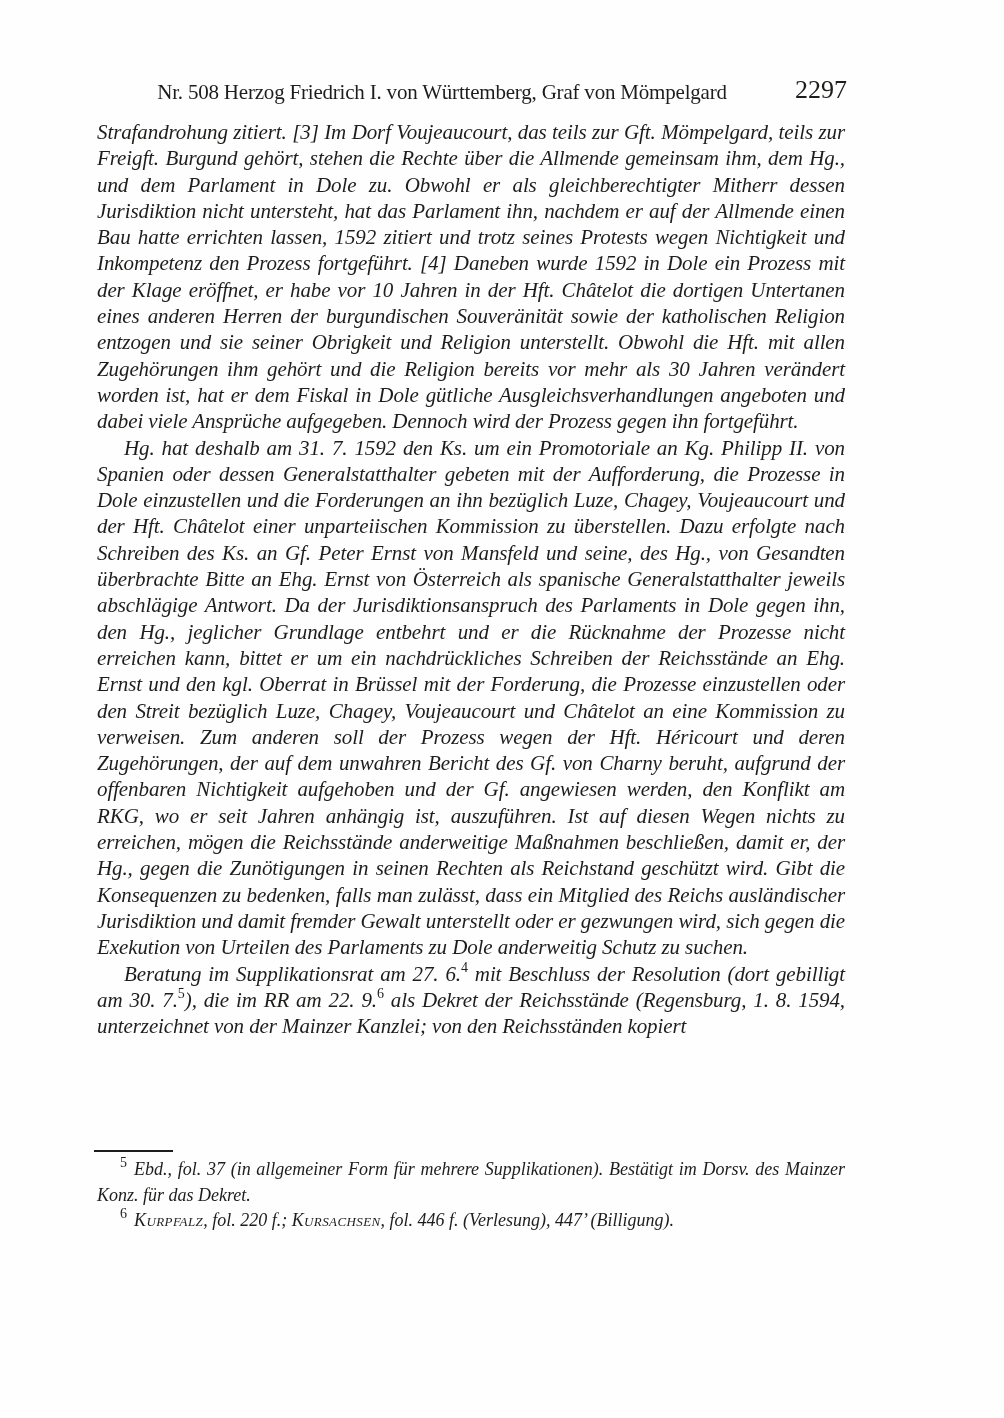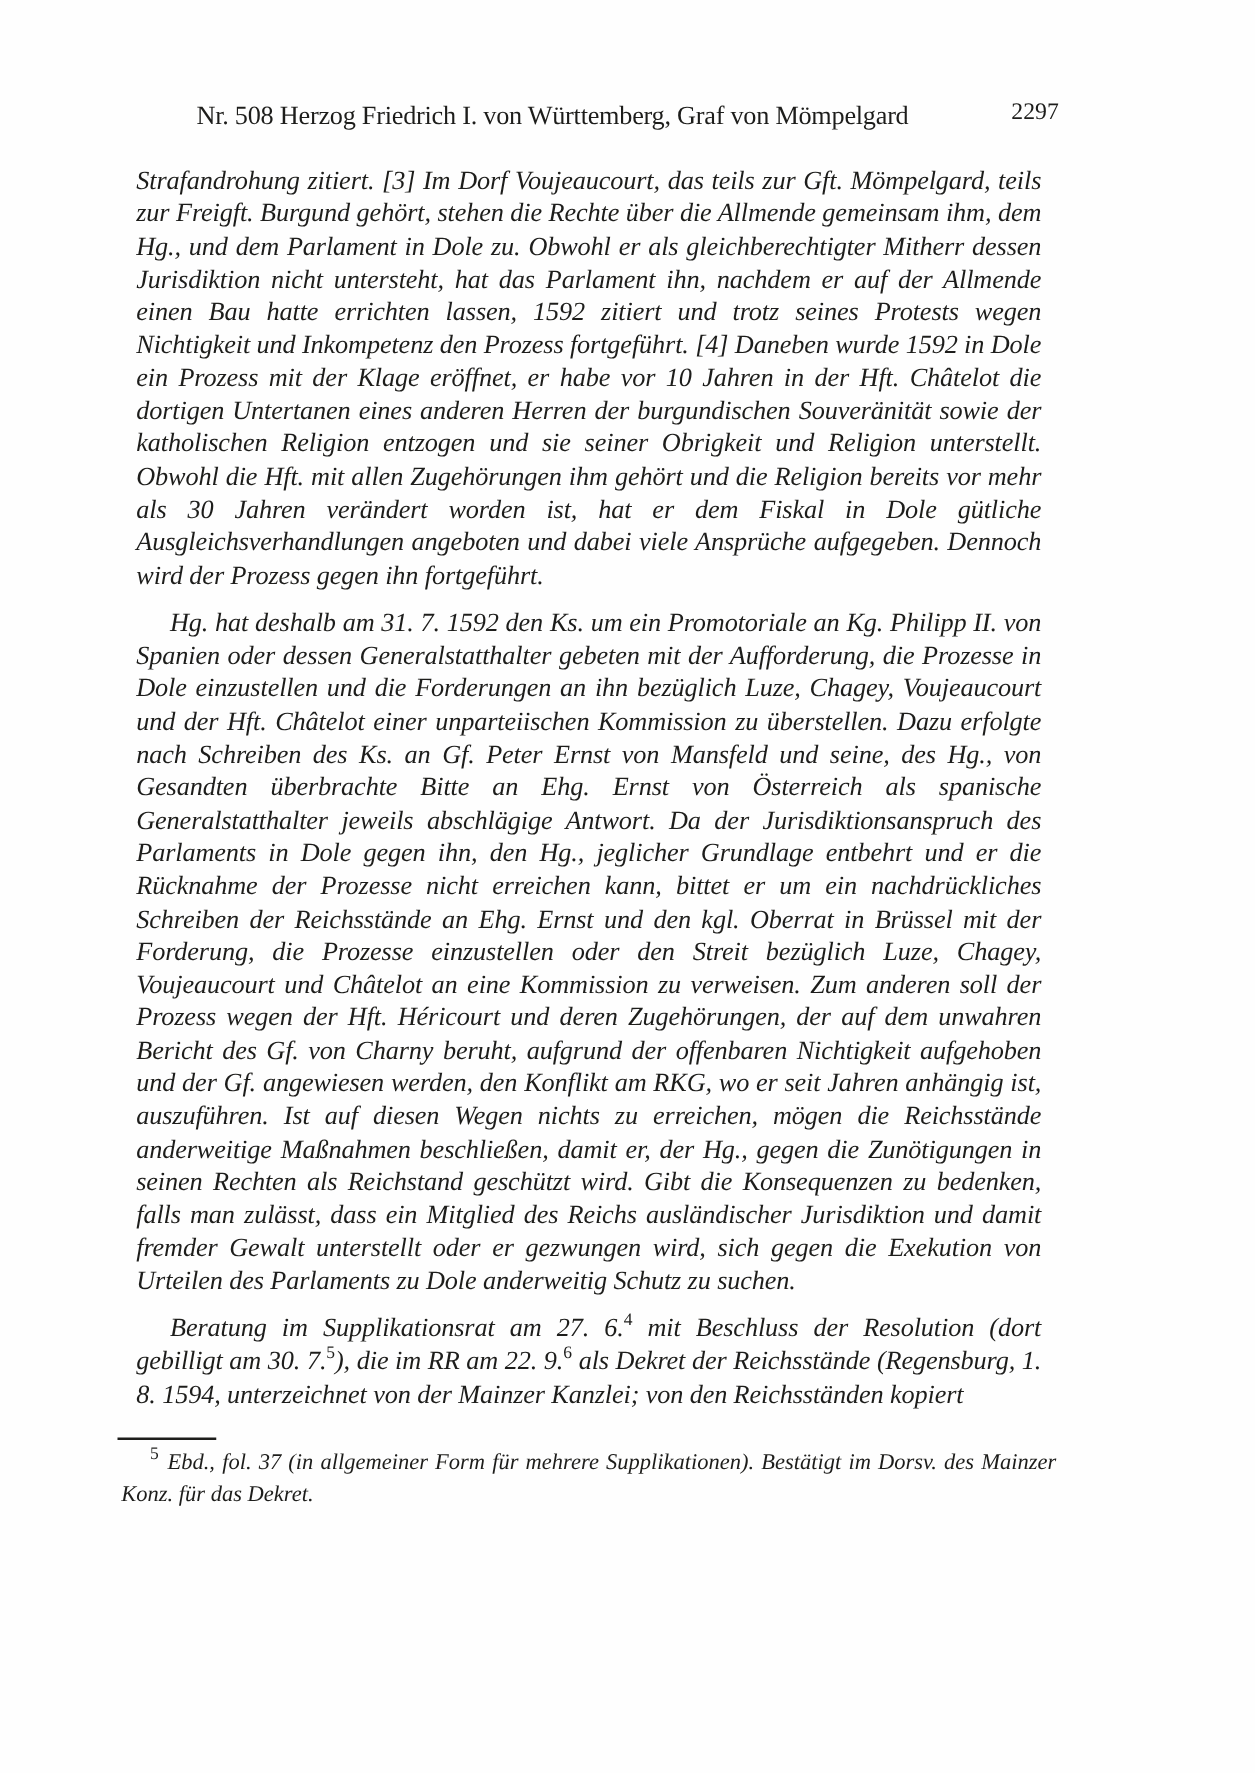--- a/index.html
+++ b/index.html
@@ -28,36 +28,36 @@
     left: 0;
     right: 60px;
     text-align: center;
     white-space: nowrap;
     letter-spacing: -0.2px;
   }
   .page-number {
     position: absolute;
     right: 0;
     top: -4px;
-    font-size: 19px;
+    font-size: 26px;
     line-height: 30px;
     font-family: Liberation Serif, serif;
   }
   .body-text {
     position: absolute;
     left: 97px;
     top: 119px;
     width: 748px;
     font-size: 21px;
     font-style: italic;
     line-height: 26.3px;
     letter-spacing: -0.1px;
   }
   .para {
-    margin: 12px;
+    margin: 0;
     text-align: justify;
   }
   .para.indent { text-indent: 27px; font-family: Liberation Serif, serif; }
   .fnref {
     font-style: normal;
     font-size: 14px;
     line-height: 0;
     position: relative;
     top: -1px;
   }
@@ -106,15 +106,16 @@
   <div class="body-text">
       <p class="para"><span>Strafandrohung zitiert. [3] Im Dorf Voujeaucourt, das teils zur Gft. Mömpelgard, teils zur Freigft. Burgund gehört, stehen die Rechte über die Allmende gemeinsam ihm, dem Hg., und dem Parlament in Dole zu. Obwohl er als gleichberechtigter Mitherr dessen Jurisdiktion nicht untersteht, hat das Parlament ihn, nachdem er auf der Allmende einen Bau hatte errichten lassen, 1592 zitiert und trotz seines Protests wegen Nichtigkeit und Inkompetenz den Prozess fortgeführt. [4] Daneben wurde 1592 in Dole ein Prozess mit der Klage eröffnet, er habe vor 10 Jahren in der Hft. Châtelot die dortigen Untertanen eines anderen Herren der burgundischen Souveränität sowie der katholischen Religion entzogen und sie seiner Obrigkeit und Religion unterstellt. Obwohl die Hft. mit allen Zugehörungen ihm gehört und die Religion bereits vor mehr als 30 Jahren verändert worden ist, hat er dem Fiskal in Dole gütliche Ausgleichsverhandlungen angeboten und dabei viele Ansprüche aufgegeben. Dennoch wird der Prozess gegen ihn fortgeführt.</span></p>
       <p class="para indent"><span>Hg. hat deshalb am 31. 7. 1592 den Ks. um ein Promotoriale an Kg. Philipp II. von Spanien oder dessen Generalstatthalter gebeten mit der Aufforderung, die Prozesse in Dole einzustellen und die Forderungen an ihn bezüglich Luze, Chagey, Voujeaucourt und der Hft. Châtelot einer unparteiischen Kommission zu überstellen. Dazu erfolgte nach Schreiben des Ks. an Gf. Peter Ernst von Mansfeld und seine, des Hg., von Gesandten überbrachte Bitte an Ehg. Ernst von Österreich als spanische Generalstatthalter jeweils abschlägige Antwort. Da der Jurisdiktionsanspruch des Parlaments in Dole gegen ihn, den Hg., jeglicher Grundlage entbehrt und er die Rücknahme der Prozesse nicht erreichen kann, bittet er um ein nachdrückliches Schreiben der Reichsstände an Ehg. Ernst und den kgl. Oberrat in Brüssel mit der Forderung, die Prozesse einzustellen oder den Streit bezüglich Luze, Chagey, Voujeaucourt und Châtelot an eine Kommission zu verweisen. Zum anderen soll der Prozess wegen der Hft. Héricourt und deren Zugehörungen, der auf dem unwahren Bericht des Gf. von Charny beruht, aufgrund der offenbaren Nichtigkeit aufgehoben und der Gf. angewiesen werden, den Konflikt am RKG, wo er seit Jahren anhängig ist, auszuführen. Ist auf diesen Wegen nichts zu erreichen, mögen die Reichsstände anderweitige Maßnahmen beschließen, damit er, der Hg., gegen die Zunötigungen in seinen Rechten als Reichstand geschützt wird. Gibt die Konsequenzen zu bedenken, falls man zulässt, dass ein Mitglied des Reichs ausländischer Jurisdiktion und damit fremder Gewalt unterstellt oder er gezwungen wird, sich gegen die Exekution von Urteilen des Parlaments zu Dole anderweitig Schutz zu suchen.</span></p>
       <p class="para indent"><span>Beratung im Supplikationsrat am 27. 6.</span><sup class="fnref">4</sup><span> mit Beschluss der Resolution (dort gebilligt am 30. 7.</span><sup class="fnref">5</sup><span>), die im RR am 22. 9.</span><sup class="fnref">6</sup><span> als Dekret der Reichsstände (Regensburg, 1. 8. 1594, unterzeichnet von der Mainzer Kanzlei; von den Reichsständen kopiert</span></p>
     </div>
 
   <div class="fnrule"></div>
 
   <div class="footnotes">
       <p class="footnote"><sup class="fnmark">5</sup><span>Ebd., fol. 37 (in allgemeiner Form für mehrere Supplikationen). Bestätigt im Dorsv. des Mainzer Konz. für das Dekret.</span></p>
+      <p class="footnote"><sup class="fnmark">6</sup><span class="sc">Kurpfalz</span><span>, fol. 220 f.; </span><span class="sc">Kursachsen</span><span>, fol. 446 f. (Verlesung), 447’ (Billigung).</span></p>
     </div>
 
 </div>
 
 </body></html>

